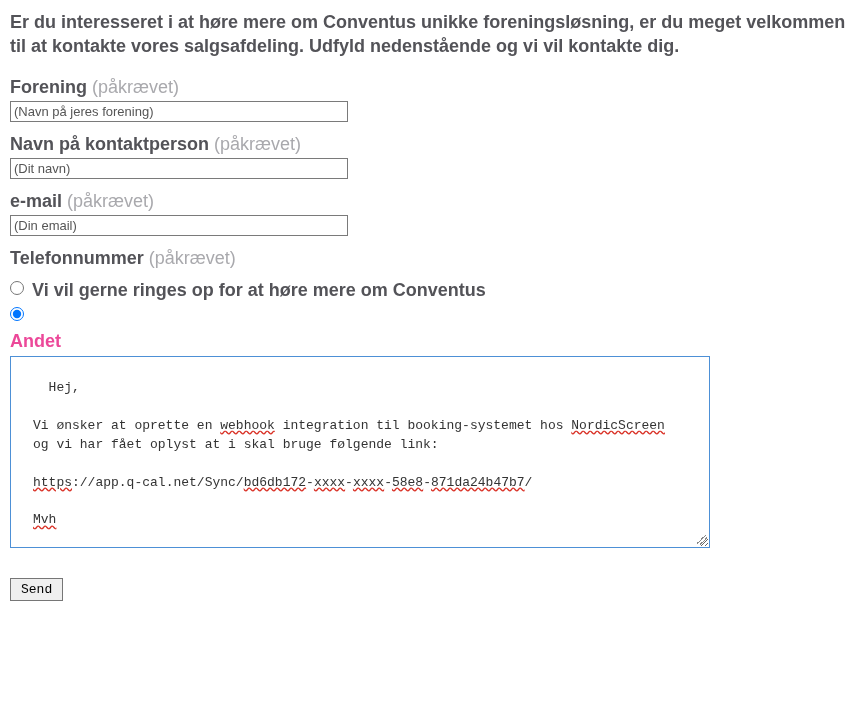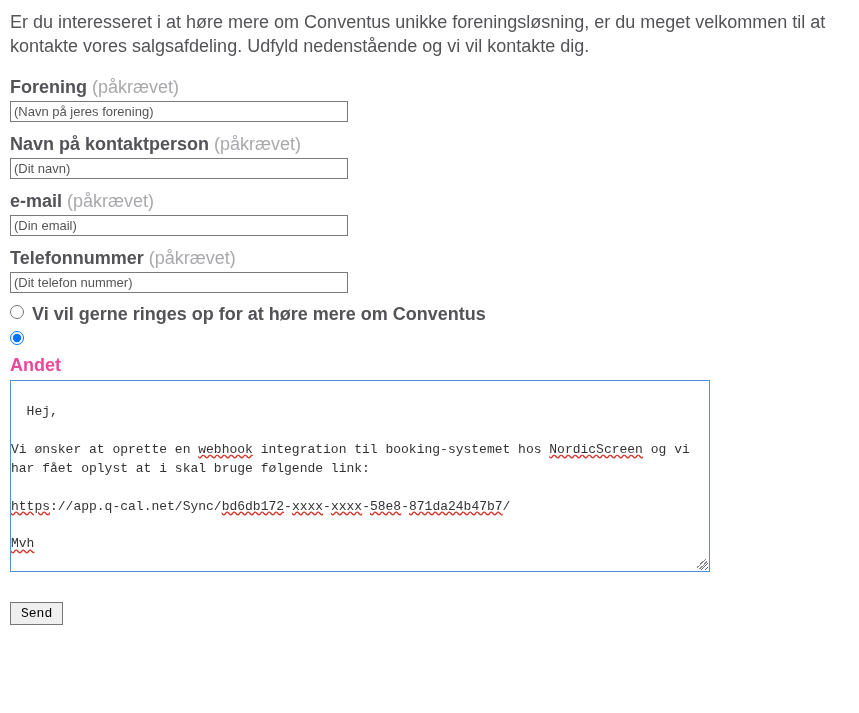--- a/index.html
+++ b/index.html
@@ -7,21 +7,21 @@
       margin: 0;
       padding: 10px;
       color: #333;
       width: 859px;
       box-sizing: border-box;
       background: #fff;
     }
     .intro {
       font-size: 18px;
       color: #535358;
-      font-weight: 400;
+      font-weight: 700;
       line-height: 1.35;
       margin: 0 0 18px 0;
     }
     .field-block {
       margin-bottom: 12px;
     }
     .field-label {
       font-size: 18px;
       color: #535358;
       font-weight: 600;
@@ -82,21 +82,21 @@
       cursor: pointer;
     }
     .ta-mirror {
       width: 700px;
       min-height: 192px;
       border: 1px solid #4d90d6;
       outline: none;
       font-family: Consolas, "Courier New", monospace;
       font-size: 13px;
       line-height: 1.45;
-      padding: 4px 0;
+      padding: 4px 22px;
       box-sizing: border-box;
       color: #333;
       white-space: pre-wrap;
       overflow: auto;
       position: relative;
       resize: both;
     }
     .ta-resize-handle {
       position: absolute;
       right: 2px;
@@ -142,21 +142,20 @@
   </div>
   <input type="text" placeholder="(Din email)" style="">
 </div>
 
 
 <div class="field-block">
   <div class="field-label">
     <span>Telefonnummer</span>
     <span class="req">(påkrævet)</span>
   </div>
-  <input type="text" placeholder="(Dit telefon nummer)" style="">
 </div>
 
 
 <div class="radio-row">
   <input type="radio" name="interest" id="r1" style="">
   <label for="r1">Vi vil gerne ringes op for at høre mere om Conventus</label>
 </div>
 <div class="radio-row">
   <input type="radio" name="interest" id="r2" checked="" style="">
 </div>

